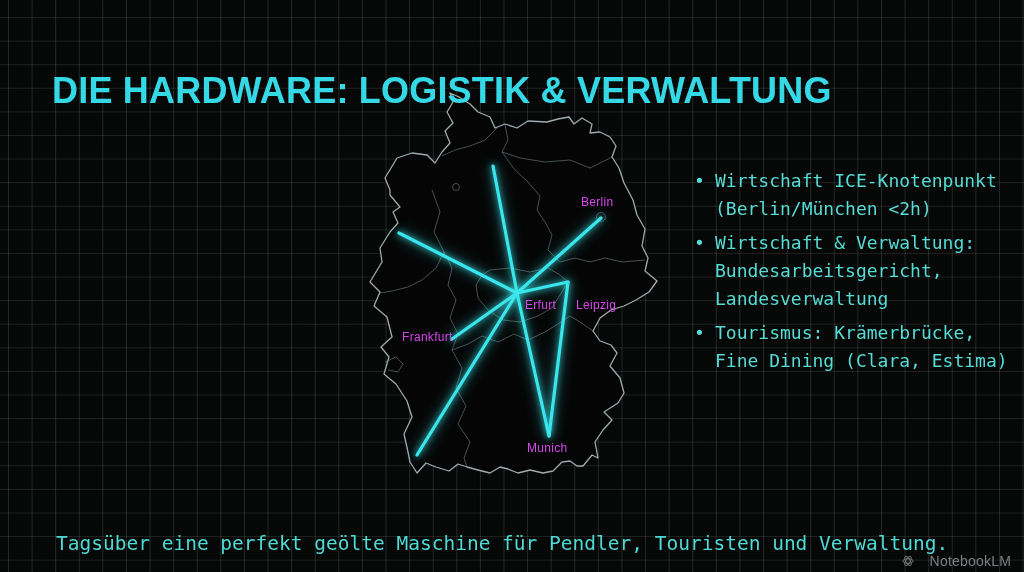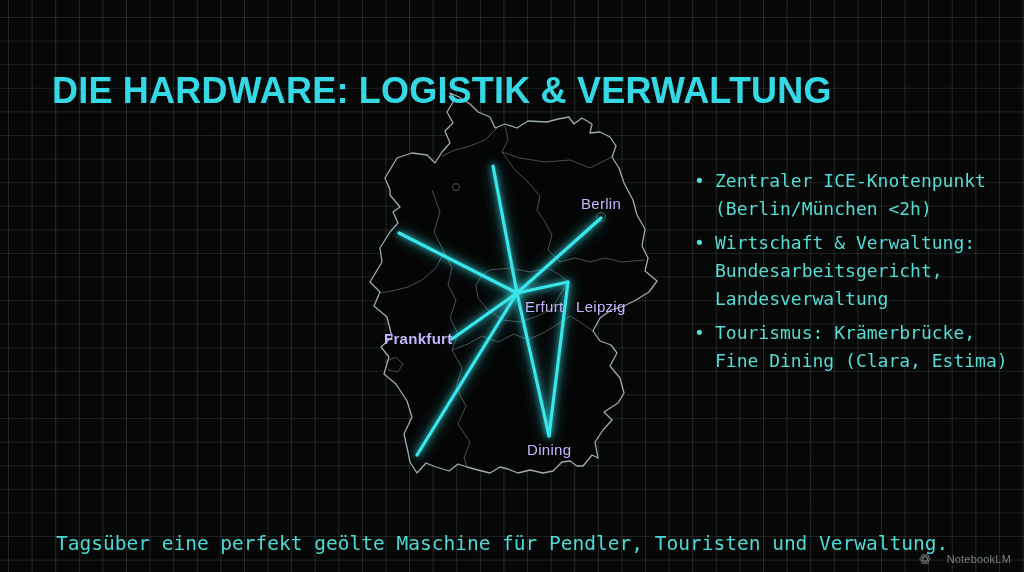--- a/index.html
+++ b/index.html
@@ -22,38 +22,38 @@
     color:#35d9e6;white-space:nowrap;margin-top:32px;
   }
   #map-svg{position:absolute;left:0;top:0;z-index:1;}
   .outline{fill:#050505;stroke:#a7b3b7;stroke-width:1.3;stroke-linejoin:round;opacity:0.95;}
   .state{fill:none;stroke:#8b989d;stroke-width:1;opacity:0.5;stroke-linejoin:round;}
   #net-group line{
     stroke:#39e6ec;stroke-width:3.2;stroke-linecap:round;
   }
   #net-group{filter:drop-shadow(0 0 3px rgba(57,230,236,0.9)) drop-shadow(0 0 7px rgba(57,230,236,0.45));}
   #map-labels .city-label{
-    position:absolute;z-index:3;font-size:15px;color:#c4b5fd;letter-spacing:0.3px;white-space:nowrap;
+    position:absolute;z-index:3;font-size:12px;color:#d946ef;letter-spacing:0.3px;white-space:nowrap;
   }
   .bullets{
     position:absolute;left:694px;top:167px;width:326px;z-index:5;
     font-family:"DejaVu Sans Mono", monospace;
     font-size:18px;line-height:28px;color:#55dcd5;
   }
   .bullet{display:flex;margin-bottom:6px;}
   .bullet .marker{width:21px;flex:none;}
   .caption{
     position:absolute;left:56px;top:506px;z-index:5;
     font-family:"DejaVu Sans Mono", monospace;
     font-size:19.5px;line-height:28px;color:#4fd9d4;white-space:nowrap;margin-top:24px;
   }
   .watermark{
     position:absolute;right:13px;top:553px;z-index:5;
     display:flex;align-items:center;gap:16px;
-    font-size:11px;color:#8e9396;opacity:0.85;letter-spacing:0.2px;text-align:center;
+    font-size:14px;color:#8e9396;opacity:0.85;letter-spacing:0.2px;text-align:center;
   }
   .watermark svg{display:block;opacity:0.9;}
 </style>
 </head>
 <body>
 
 <div class="grid"></div>
 
 <div class="title">DIE HARDWARE: LOGISTIK &amp; VERWALTUNG</div>
 
@@ -97,29 +97,29 @@
       <line x1="517" y1="293" x2="417" y2="455"></line>
       <line x1="517" y1="293" x2="549" y2="436"></line>
       <line x1="549" y1="436" x2="568" y2="282"></line>
     </g>
 </svg>
 
 <div id="map-labels">
     <div class="city-label" style="left: 525px; top: 298px;">Erfurt</div>
     <div class="city-label" style="left: 581px; top: 195px;">Berlin</div>
     <div class="city-label" style="left: 576px; top: 278px; margin-top: 20px;">Leipzig</div>
-    <div class="city-label" style="left: 384px; top: 330px; font-weight: bold;">Frankfurt</div>
-    <div class="city-label" style="left: 527px; top: 441px;">Dining</div>
+    <div class="city-label" style="left: 402px; top: 330px;">Frankfurt</div>
+    <div class="city-label" style="left: 527px; top: 441px;">Munich</div>
   </div>
 
 <div class="bullets">
   <div class="bullet">
     <span class="marker">•</span>
     <div>
-      <div>Zentraler ICE-Knotenpunkt</div>
+      <div>Wirtschaft ICE-Knotenpunkt</div>
       <div>(Berlin/München &lt;2h)</div>
     </div>
   </div>
   <div class="bullet">
     <span class="marker">•</span>
     <div>
       <div>Wirtschaft &amp; Verwaltung:</div>
       <div>Bundesarbeitsgericht,</div>
       <div>Landesverwaltung</div>
     </div>

